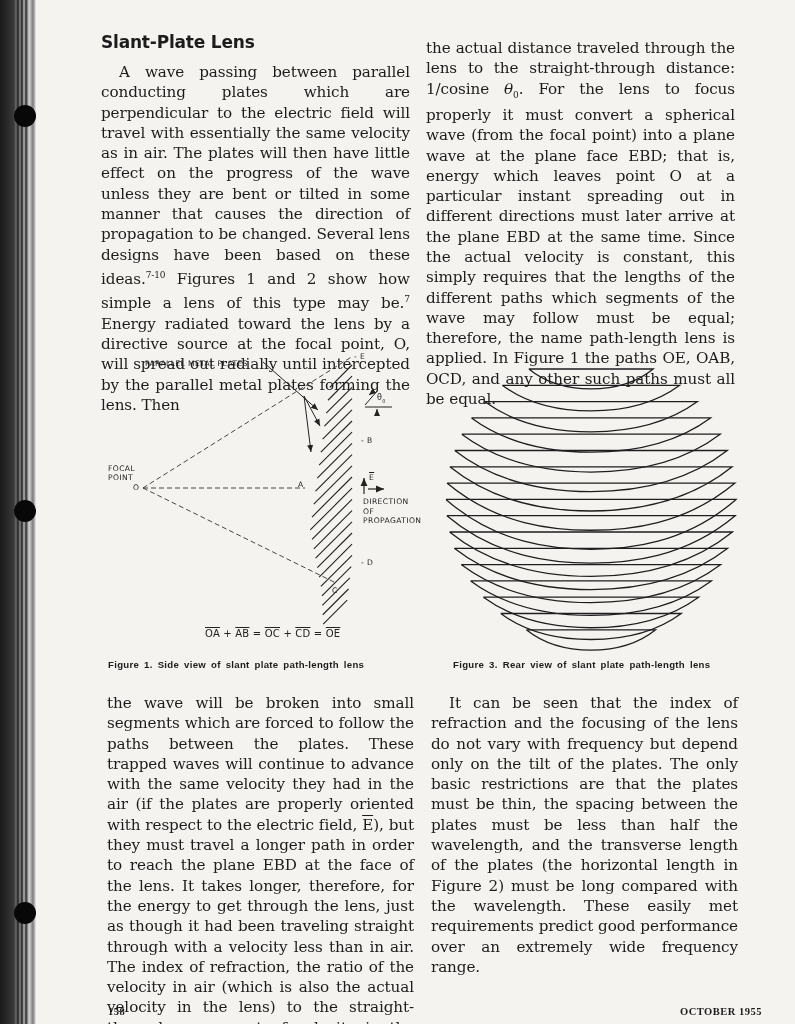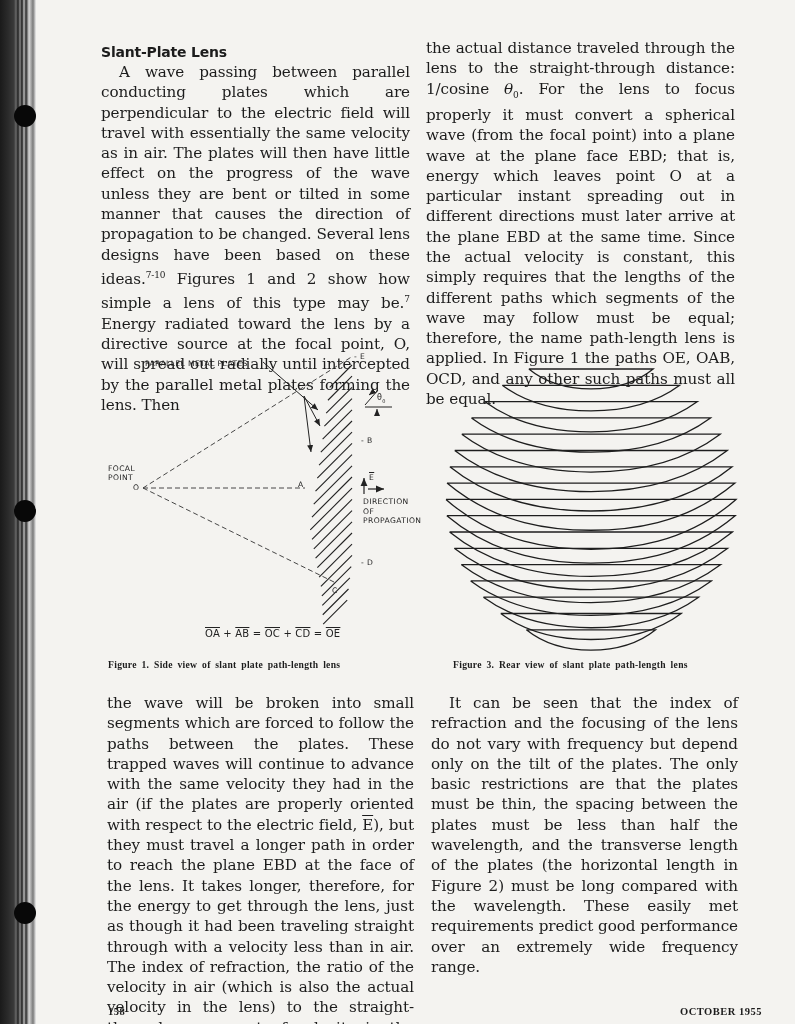--- a/index.html
+++ b/index.html
@@ -17,26 +17,26 @@
     position: absolute; left: 14px; width: 22px; height: 22px; border-radius: 50%;
     background: #080808;
   }
   .col {
     position: absolute; font-size: 15.2px; line-height: 20.3px; text-align: justify;
     font-family: "DejaVu Serif", serif; letter-spacing: -0.1px;
   }
   .col p { margin: 0; }
   .col .indent { text-indent: 18px; }
   .heading {
-    position: absolute; left: 101px; top: 44px;
-    font-family: "DejaVu Sans", sans-serif; font-weight: bold; font-size: 14px;
+    position: absolute; left: 101px; top: 32px;
+    font-family: "DejaVu Sans", sans-serif; font-weight: bold; font-size: 17px;
     letter-spacing: -0.2px;
   }
   .caption {
-    position: absolute; font-family: Liberation Serif, serif; font-weight: bold;
+    position: absolute; font-family: Liberation Sans, sans-serif; font-weight: bold;
     font-size: 9.6px; letter-spacing: 0.3px; word-spacing: 2px; white-space: nowrap;
   }
   .fig-label {
     position: absolute; font-family: "DejaVu Sans", sans-serif; font-size: 7.6px;
     letter-spacing: 0.4px; white-space: nowrap; color: #222;
   }
   .folio {
     position: absolute; font-family: Liberation Serif, serif; font-weight: bold;
     font-size: 10.5px; letter-spacing: 0.5px;
   }

